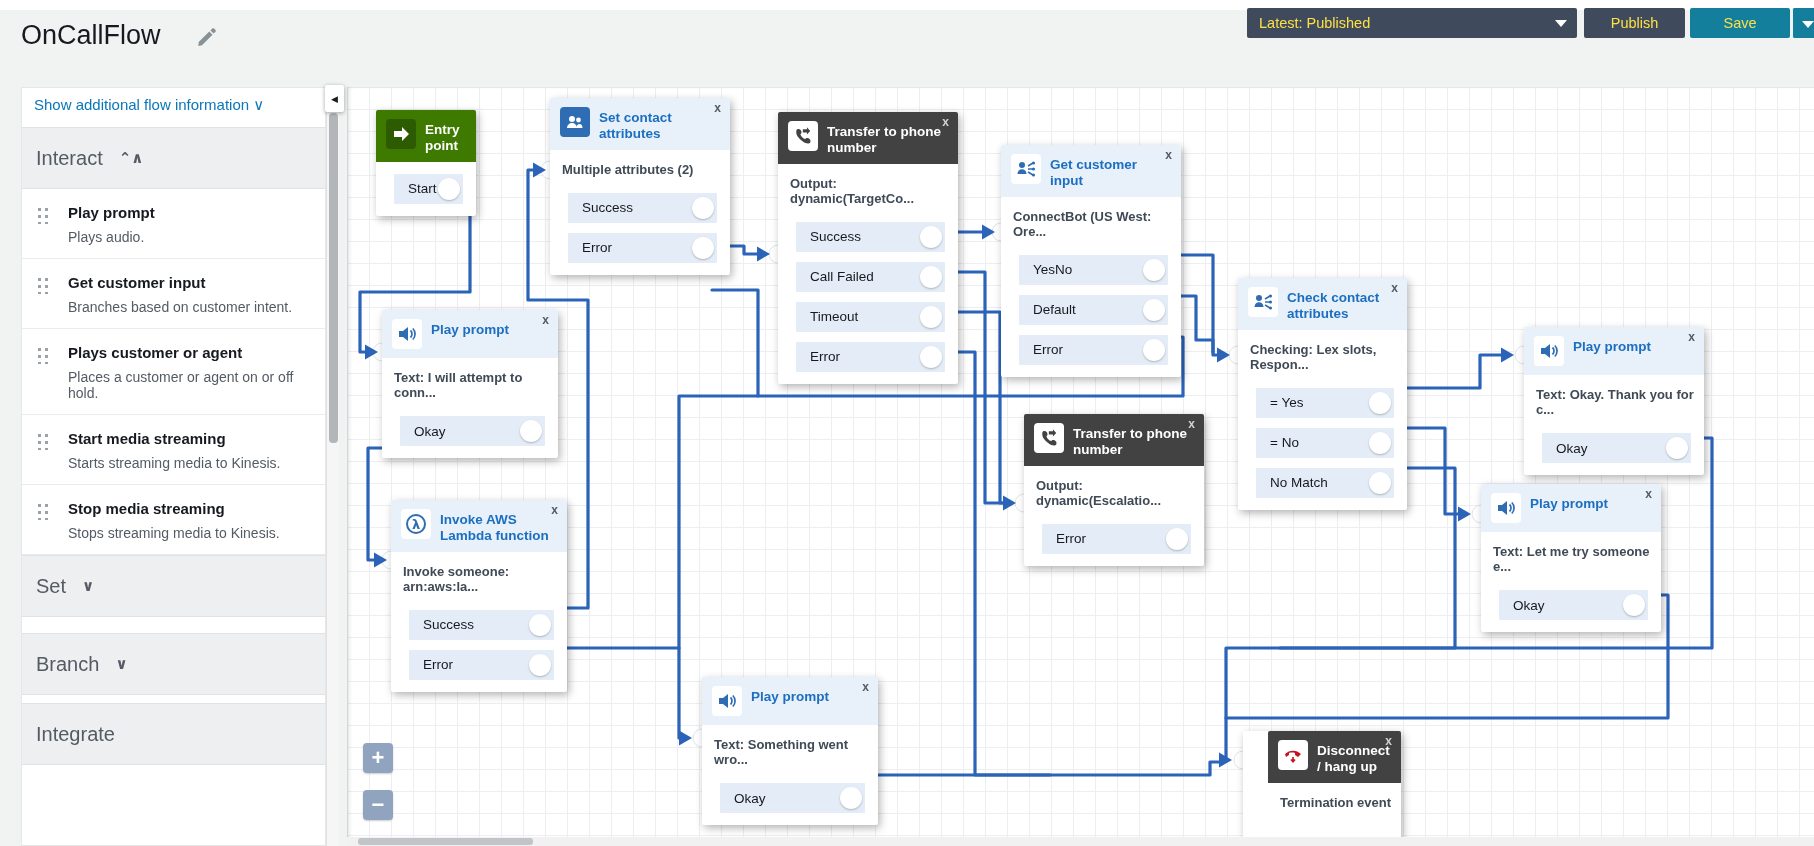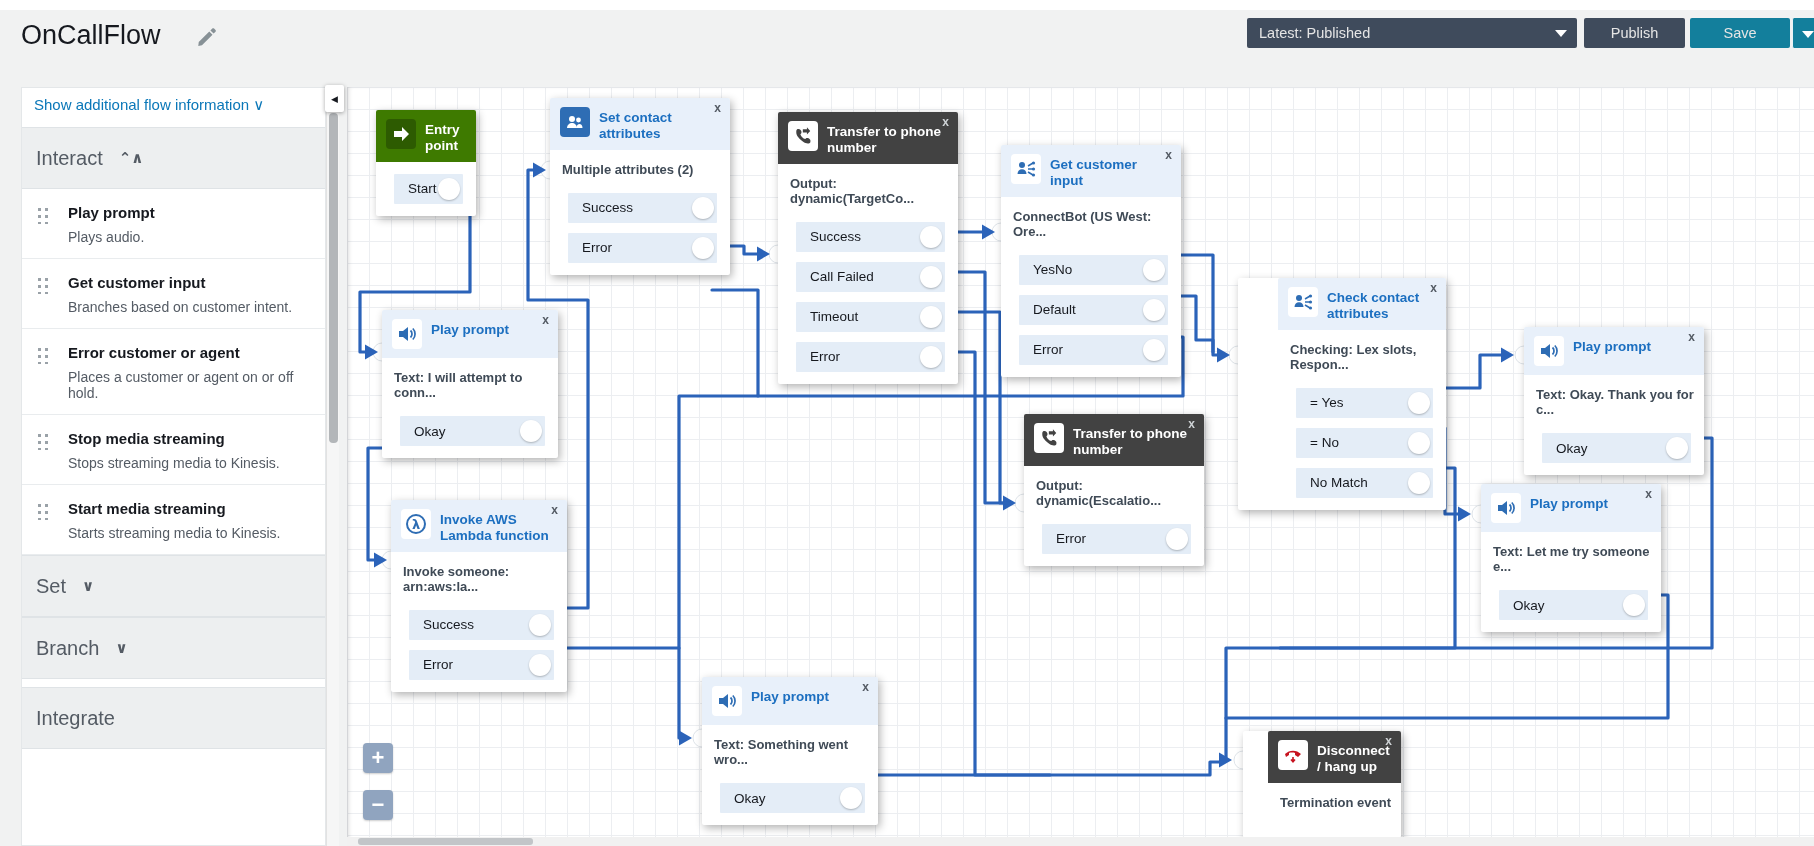--- a/index.html
+++ b/index.html
@@ -2,22 +2,22 @@
 <html><head>
 <meta charset="utf-8">
 <style>
   * { margin:0; padding:0; box-sizing:border-box; }
   html,body { width:1814px; height:846px; overflow:hidden;
     font-family:"Liberation Sans","DejaVu Sans",sans-serif; background:#f1f2f2; }
   .topstrip { position:absolute; left:0; top:0; width:1814px; height:10px; background:#ffffff; }
   
   .page-title { position:absolute; left:21px; top:20px; font-size:27px; color:#16191f; font-weight:400; }
   .pencil { position:absolute; left:196px; top:26px; width:22px; height:22px; cursor:pointer; }
-  .tb-btn { position:absolute; top:18px; height:30px; border:none; border-radius:2px;
-    color:#e5e5e5; font-size:14.5px; font-family:inherit; cursor:pointer; }
+  .tb-btn { position:absolute; top:8px; height:30px; border:none; border-radius:2px;
+    color:#fde047; font-size:14.5px; font-family:inherit; cursor:pointer; }
   .tb-dark { background:#3f4b5c; }
   .tb-teal { background:#137f9c; }
   .version-dd { left:1247px; width:330px; text-align:left; padding:0 12px; }
   .version-dd .caret { position:absolute; right:10px; top:12px; }
   .btn-publish { left:1584px; width:101px;text-align:center; }
   .btn-save { left:1690px; width:100px; }
   .btn-save-caret { left:1792px; width:30px; border-left:1px solid #e8f4f8; }
   .caret-down { display:inline-block; width:0; height:0; border-left:6px solid transparent;
     border-right:6px solid transparent; border-top:7px solid #fff; }
   
@@ -113,39 +113,39 @@
         <div class="sb-item-title">Play prompt</div>
         <div class="sb-item-desc">Plays audio.</div>
       </div>
       <div class="sb-item">
         <span class="drag-dots"></span>
         <div class="sb-item-title">Get customer input</div>
         <div class="sb-item-desc">Branches based on customer intent.</div>
       </div>
       <div class="sb-item">
         <span class="drag-dots"></span>
-        <div class="sb-item-title">Error customer or agent</div>
+        <div class="sb-item-title">Plays customer or agent</div>
         <div class="sb-item-desc">Places a customer or agent on or off hold.</div>
+      </div>
+      <div class="sb-item">
+        <span class="drag-dots"></span>
+        <div class="sb-item-title">Start media streaming</div>
+        <div class="sb-item-desc">Starts streaming media to Kinesis.</div>
       </div>
       <div class="sb-item">
         <span class="drag-dots"></span>
         <div class="sb-item-title">Stop media streaming</div>
         <div class="sb-item-desc">Stops streaming media to Kinesis.</div>
       </div>
-      <div class="sb-item">
-        <span class="drag-dots"></span>
-        <div class="sb-item-title">Start media streaming</div>
-        <div class="sb-item-desc">Starts streaming media to Kinesis.</div>
-      </div>
     </div>
   <div class="sb-section">
     <span class="sec-label">Set</span>
     <span class="chev">∨</span>
   </div>
-  <div class="sb-section" style="margin-top:0;text-align:center;">
+  <div class="sb-section" style="margin-top:16px;text-align:center;">
     <span class="sec-label">Branch</span>
     <span class="chev">∨</span>
   </div>
   <div class="sb-section" style="margin-top:8px;">
     <span class="sec-label">Integrate</span>
   </div>
 </div>
 <div class="sb-scroll">
   <div class="sb-thumb"></div>
 </div>
@@ -292,21 +292,21 @@
         <div class="node-row">
           <span>Default</span>
           <span class="out-dot"></span>
         </div>
         <div class="node-row">
           <span>Error</span>
           <span class="out-dot"></span>
         </div>
       </div>
     </div>
-    <div class="node" style="left: 1238px; top: 278px; width: 208px; padding-left: 40px;">
+    <div class="node" style="left: 1238px; top: 278px; width: 169px;">
       <div class="node-head light">
         <span class="nicon white">
           <svg width="20" height="20" viewBox="0 0 20 20">
             <circle cx="6" cy="6" r="3" fill="#2e6db4"></circle>
             <path d="M1.5 15 c0-3 2-4.8 4.5-4.8 s4.5 1.8 4.5 4.8 Z" fill="#2e6db4"></path>
             <path d="M12 7 l5-3 M12 10 l5 0 M12 13 l5 3" stroke="#2e6db4" stroke-width="1.5"></path>
             <circle cx="17.5" cy="4" r="1.6" fill="#2e6db4"></circle>
             <circle cx="17.5" cy="10" r="1.6" fill="#2e6db4"></circle>
             <circle cx="17.5" cy="16" r="1.6" fill="#2e6db4"></circle>
           </svg>

